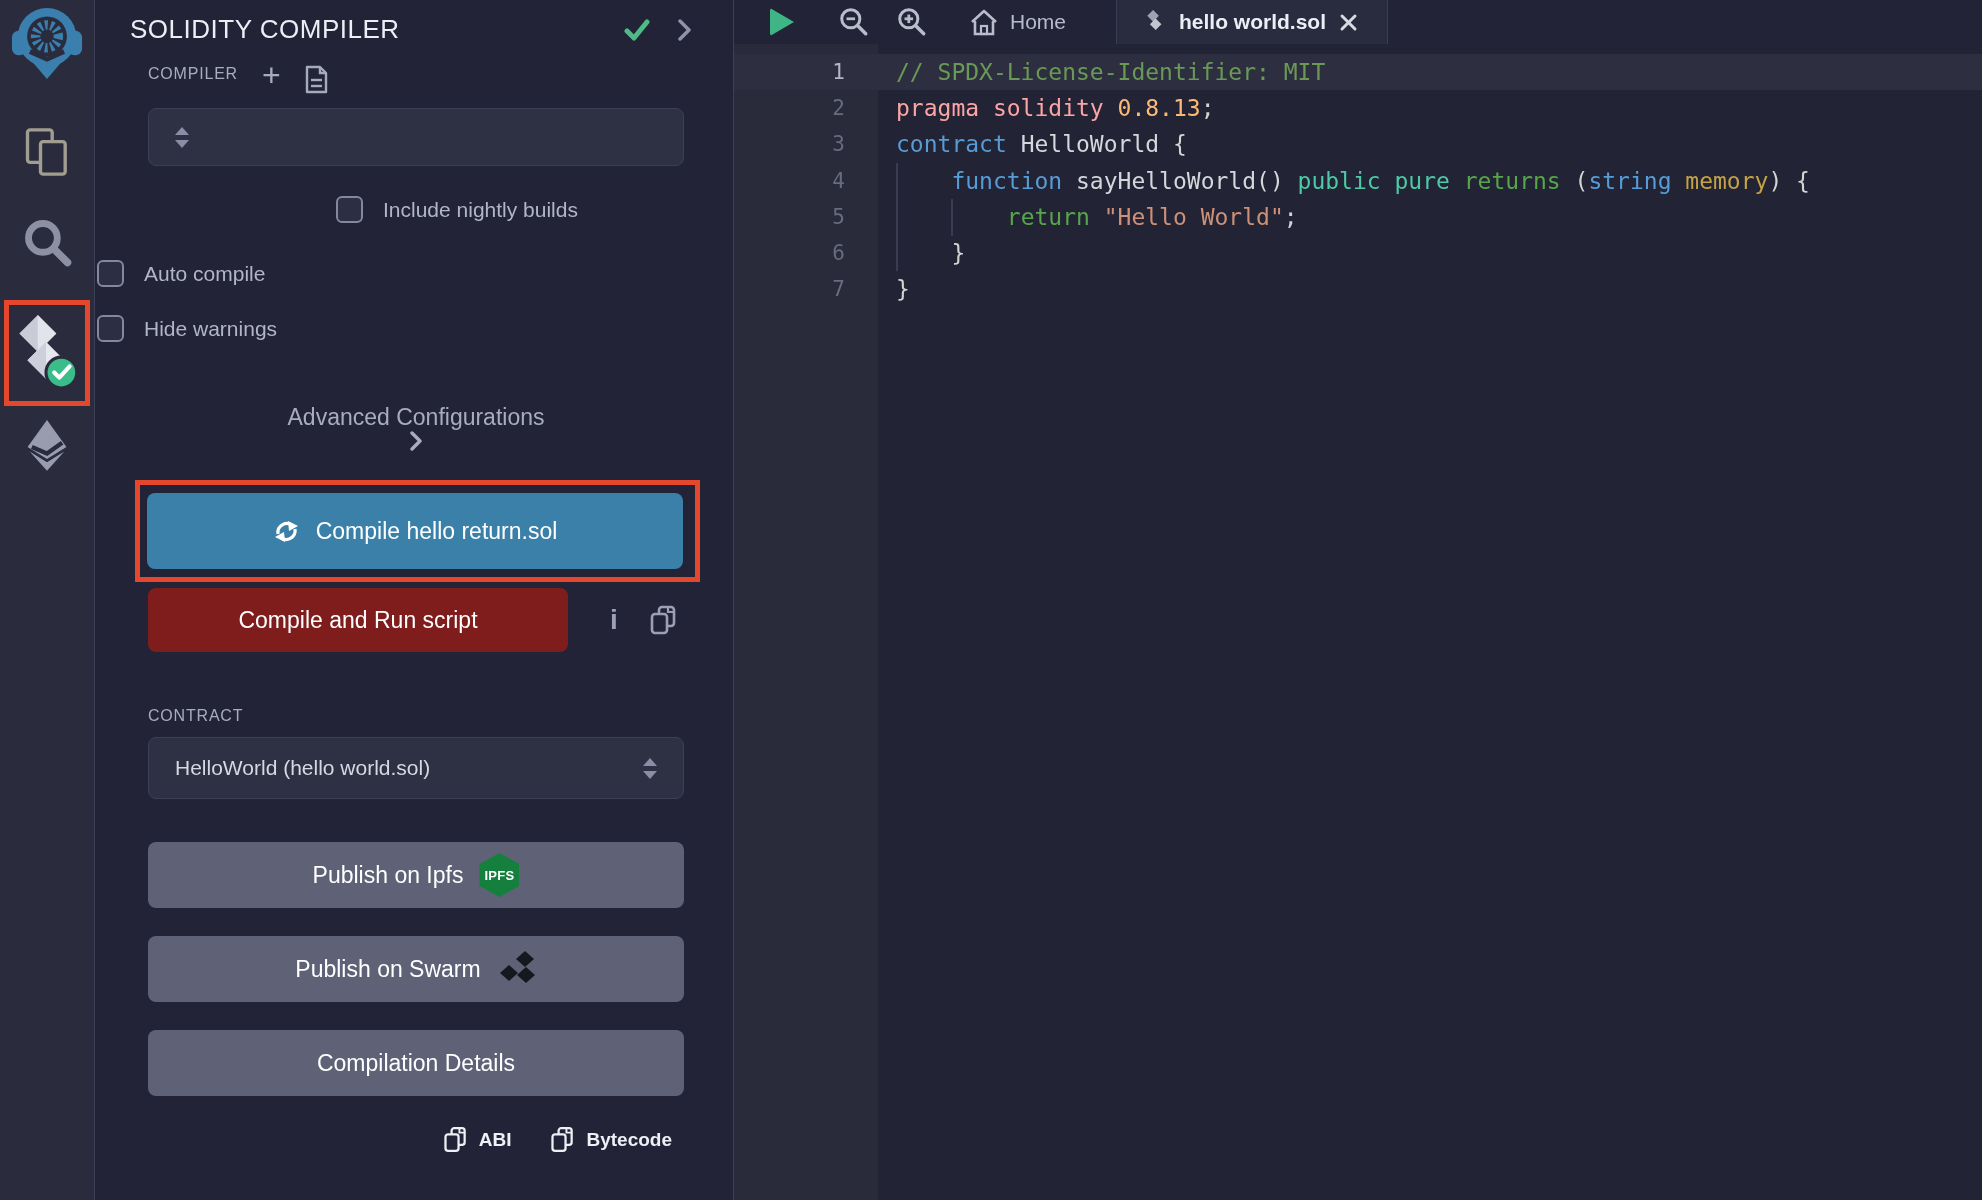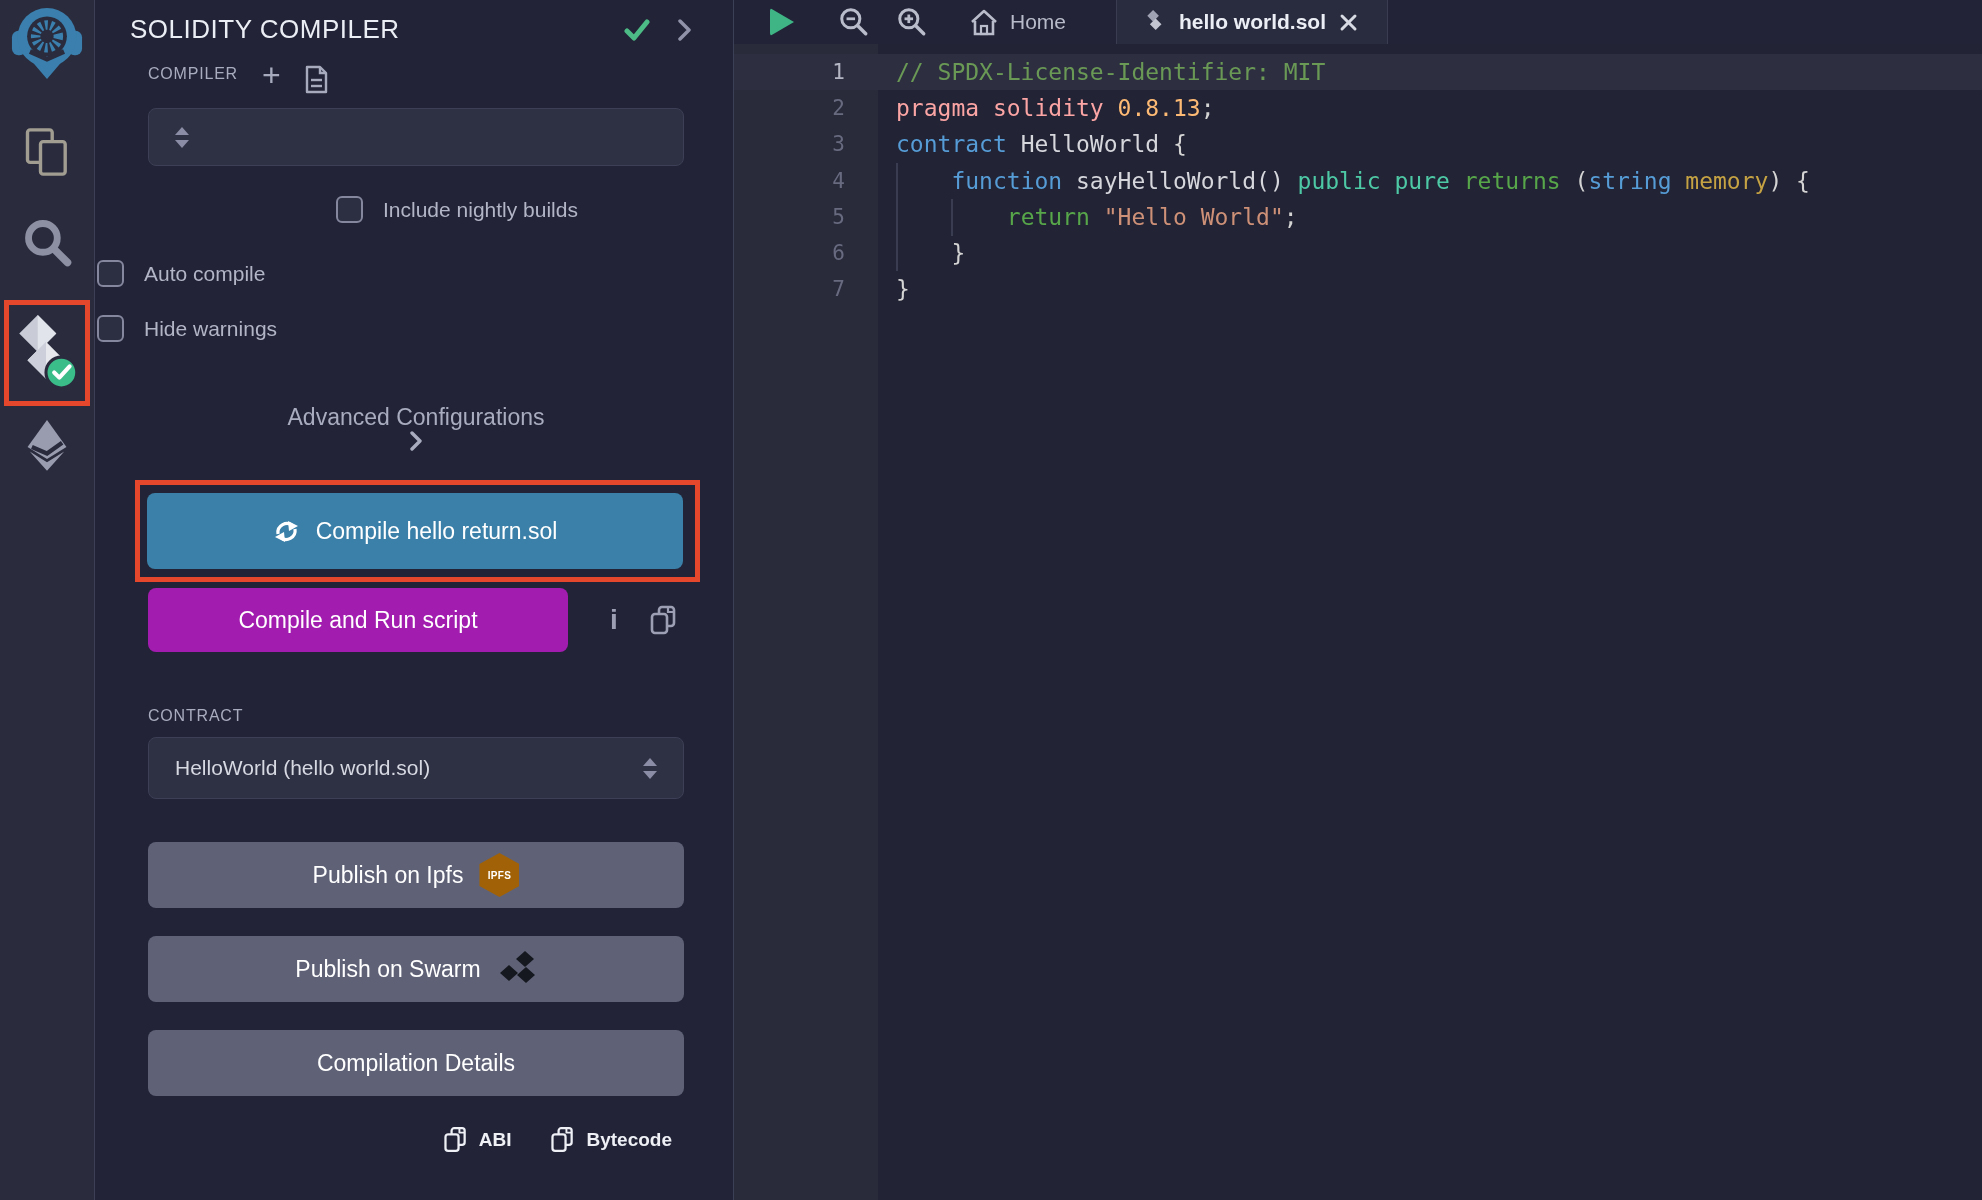--- a/index.html
+++ b/index.html
@@ -66,40 +66,40 @@
   .compile-highlight {
     margin-top:29px; margin-left:40px; width:565px;
     border:5px solid #e5472d; padding:8px 7px;
   }
   .btn { border:none; border-radius:8px; color:#fff; font-family:"Liberation Sans",sans-serif; cursor:pointer; }
   .btn-compile {
     width:536px; height:76px; background:#3b80a8; font-size:23px;
     display:flex; align-items:center; justify-content:center; gap:16px;
   }
   .runscript-row { margin-top:6px; display:flex; align-items:center; }
-  .btn-runscript { width:420px; height:64px; background:#a21caf; font-size:23px; }
+  .btn-runscript { width:420px; height:64px; background:#7f1d1d; font-size:23px; }
   .info-i { margin-left:42px; font-size:28px; font-weight:bold; color:#9da0b5; cursor:pointer; }
   .copy-ic { margin-left:30px; cursor:pointer; }
 
   .contract-label { margin-top:55px; }
   .select-contract { margin-top:12px; height:62px; }
 
   .btn-pub {
     width:536px; height:66px; background:#5f6277; font-size:23px;
     display:flex; align-items:center; justify-content:center; gap:16px;
   }
   .btn-ipfs { margin-top:43px; }
   .btn-swarm { margin-top:28px; }
   .btn-details { margin-top:28px; }
 
   .ipfs-badge {
-    width:40px; height:44px; background:#a16207; color:#fff;
+    width:40px; height:44px; background:#15803d; color:#fff;
     clip-path:polygon(50% 0,100% 25%,100% 75%,50% 100%,0 75%,0 25%);
     display:flex; align-items:center; justify-content:center;
-    font-size:10px; font-weight:bold; letter-spacing:.3px;
+    font-size:13px; font-weight:bold; letter-spacing:.3px;
   }
 
   .abi-row {
     margin-top:29px; display:flex; justify-content:flex-end; align-items:center;
     gap:38px; padding-right:62px; width:639px;
   }
   .abi-item { display:flex; align-items:center; gap:10px; cursor:pointer;
               font-size:19px; font-weight:bold; color:#eef0f6; }
 
   

